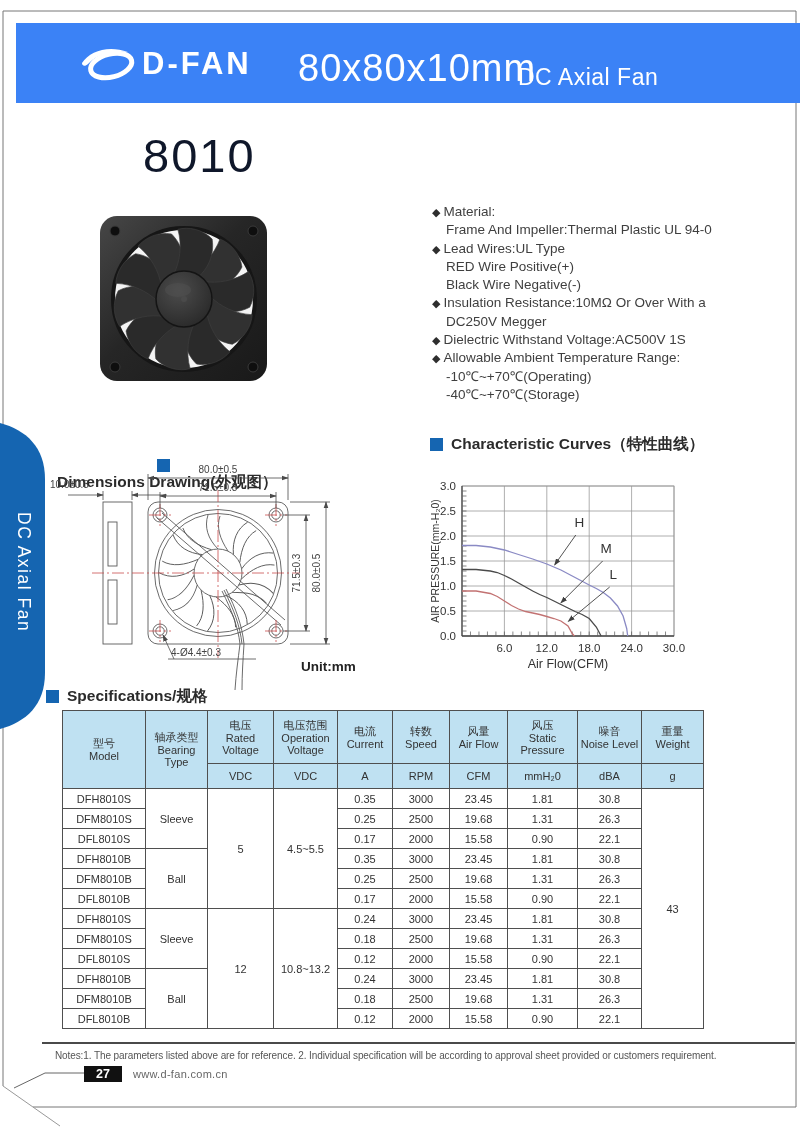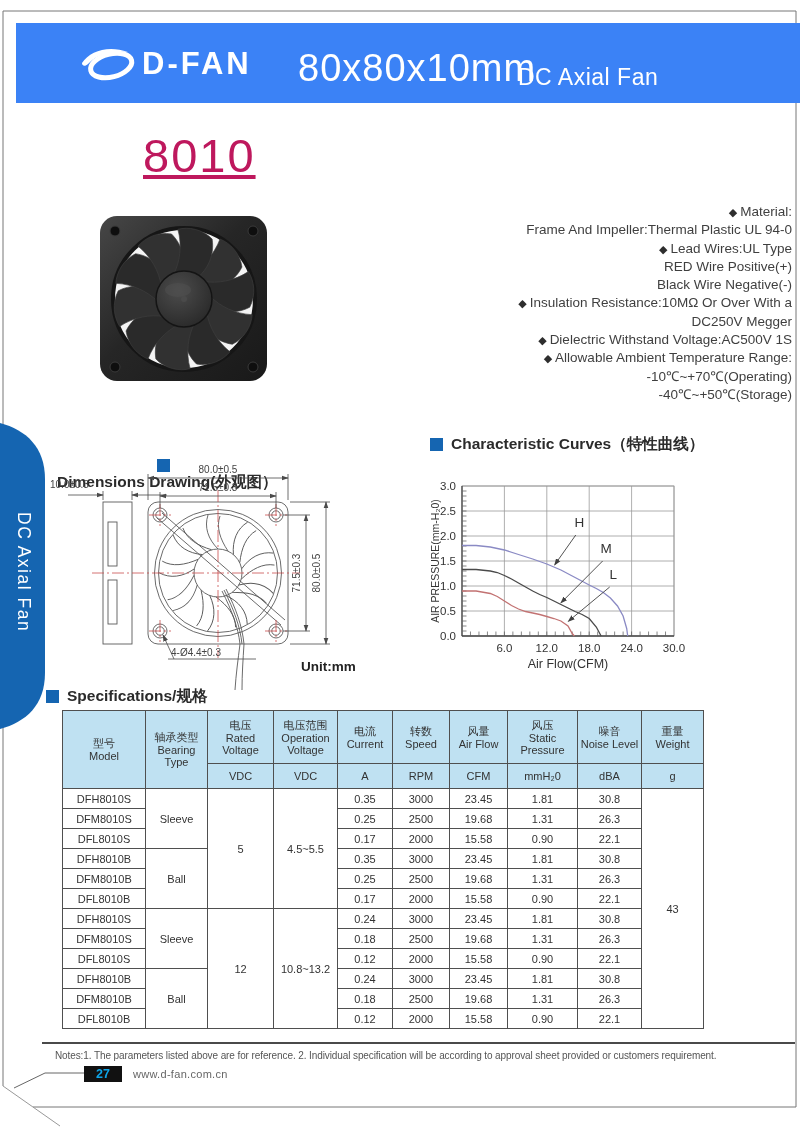--- a/index.html
+++ b/index.html
@@ -12,29 +12,29 @@
   .logo{position:absolute;left:64px;top:20px;display:flex;align-items:center;}
   .logo-text{color:#fff;font-size:31px;font-weight:bold;letter-spacing:3px;margin-left:4px;}
   .size-title{position:absolute;left:282px;top:24px;color:#fff;font-size:38px;letter-spacing:1px;}
   .product-title{position:absolute;left:502px;top:41px;color:#fff;font-size:23px;letter-spacing:0.5px;}
 
   
   .side-tab{position:absolute;left:0;top:415px;width:50px;height:320px;}
   .tab-label{position:absolute;left:13px;top:512px;writing-mode:vertical-rl;color:#fff;
              font-size:17.5px;letter-spacing:1.5px;white-space:nowrap;}
 
-  .model-title{position:absolute;left:143px;top:128px;font-size:47px;color:#be185d;letter-spacing:2px;text-decoration:underline;}
+  .model-title{position:absolute;left:143px;top:128px;font-size:47px;color:#0f172a;letter-spacing:2px;}
 
   .fan-photo{position:absolute;left:98px;top:212px;}
 
   
   .gs-header{position:absolute;left:430px;top:172px;width:346px;height:25px;background:#1565b1;
              color:#fff;font-size:15px;line-height:25px;padding-left:10px;letter-spacing:0.3px;}
   .gs-list{position:absolute;left:432px;top:203px;width:360px;font-size:13.5px;color:#3f3f3f;}
-  .gs-line{line-height:18.3px;white-space:nowrap;text-align:right;}
+  .gs-line{line-height:18.3px;white-space:nowrap;}
   .gs-line.cont{padding-left:14px;}
   .diamond{margin-right:3px;font-size:11px;color:#2e2e2e;}
 
   
   .sec-title{position:absolute;display:flex;align-items:center;font-size:15.5px;font-weight:bold;color:#2b2b2b;}
   .sq{width:13px;height:13px;background:#1565b1;margin-right:8px;flex:none;}
 
   .dims-svg{position:absolute;left:48px;top:458px;}
   .chart-svg{position:absolute;left:428px;top:462px;}
 
@@ -47,21 +47,21 @@
   thead tr.names th{height:52px;}
   thead tr.units th{height:24px;font-size:11px;}
   .cn{font-size:11px;line-height:13px;}
   .en{font-size:11px;line-height:12px;}
   tbody td{height:19px;font-size:11px;background:#fff;}
 
   .rule{position:absolute;left:42px;top:1042px;width:753px;height:2px;background:#4a4a4a;}
   .notes{position:absolute;left:55px;top:1050px;width:632px;font-size:10px;color:#555;
          letter-spacing:-0.1px;white-space:nowrap;}
   .page-num{position:absolute;left:84px;top:1066px;width:38px;height:16px;background:#111;
-            color:#0ea5e9;font-size:12.5px;font-weight:bold;text-align:center;line-height:16px;}
+            color:#ffffff;font-size:12.5px;font-weight:bold;text-align:center;line-height:16px;}
   .website{position:absolute;left:133px;top:1068px;font-size:11px;color:#666;letter-spacing:0.3px;}
 
   .page-border{position:absolute;left:0;top:0;pointer-events:none;}
 </style>
 </head>
 <body>
 
 <div class="page">
 
   <svg class="page-border" width="800" height="1131">
@@ -136,21 +136,21 @@
       <div class="gs-line"><span class="diamond">◆</span><span>Material:</span></div>
       <div class="gs-line cont"><span>Frame And Impeller:Thermal Plastic UL 94-0</span></div>
       <div class="gs-line"><span class="diamond">◆</span><span>Lead Wires:UL Type</span></div>
       <div class="gs-line cont"><span>RED Wire Positive(+)</span></div>
       <div class="gs-line cont"><span>Black Wire Negative(-)</span></div>
       <div class="gs-line"><span class="diamond">◆</span><span>Insulation Resistance:10MΩ Or Over With a</span></div>
       <div class="gs-line cont"><span>DC250V Megger</span></div>
       <div class="gs-line"><span class="diamond">◆</span><span>Dielectric Withstand Voltage:AC500V 1S</span></div>
       <div class="gs-line"><span class="diamond">◆</span><span>Allowable Ambient Temperature Range:</span></div>
       <div class="gs-line cont"><span>-10℃~+70℃(Operating)</span></div>
-      <div class="gs-line cont"><span>-40℃~+50℃(Storage)</span></div>
+      <div class="gs-line cont"><span>-40℃~+70℃(Storage)</span></div>
     </div>
 
   <div class="sec-title" style="left:57px;top:459px;flex-direction:column;">
     <span class="sq"></span>
     <span>Dimensions Drawing(外观图）</span>
   </div>
   <div class="sec-title" style="left:430px;top:434px;">
     <span class="sq"></span>
     <span>Characteristic Curves（特性曲线）</span>
   </div>

